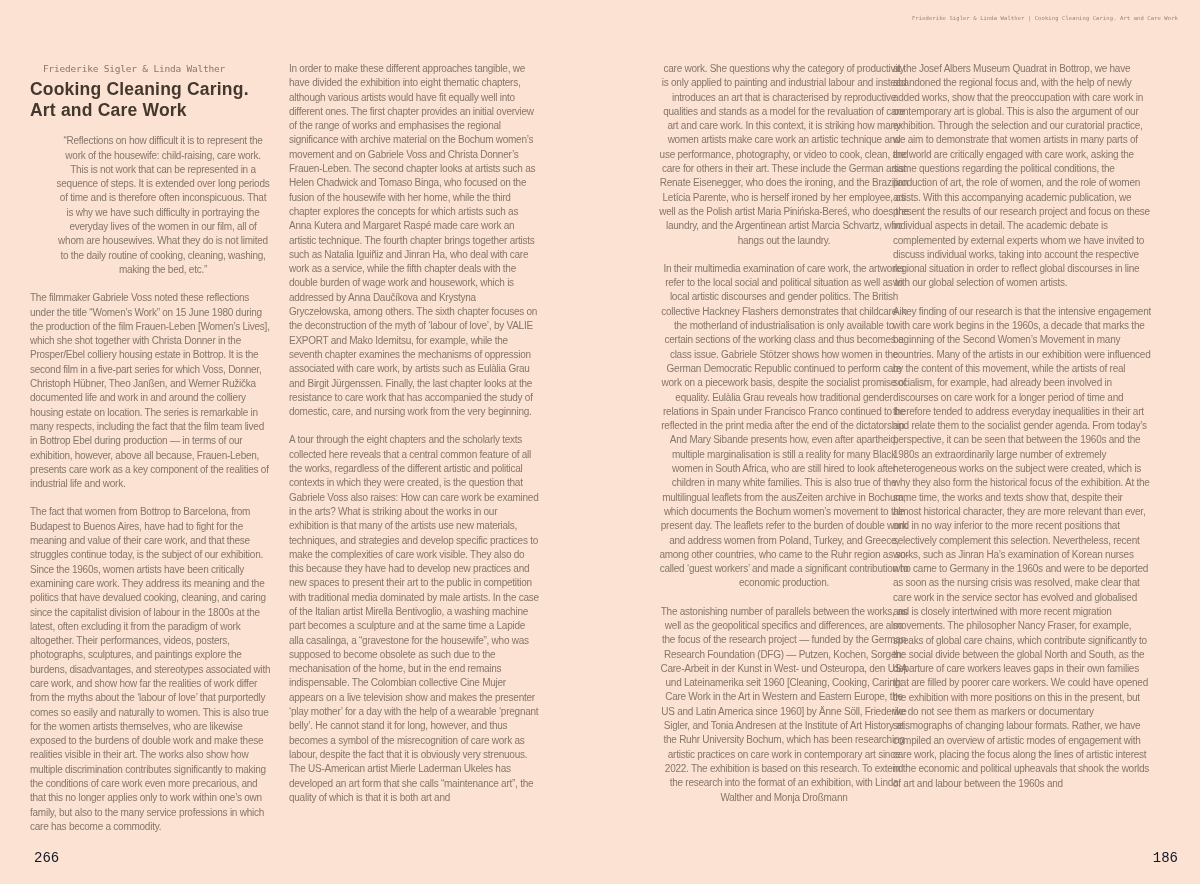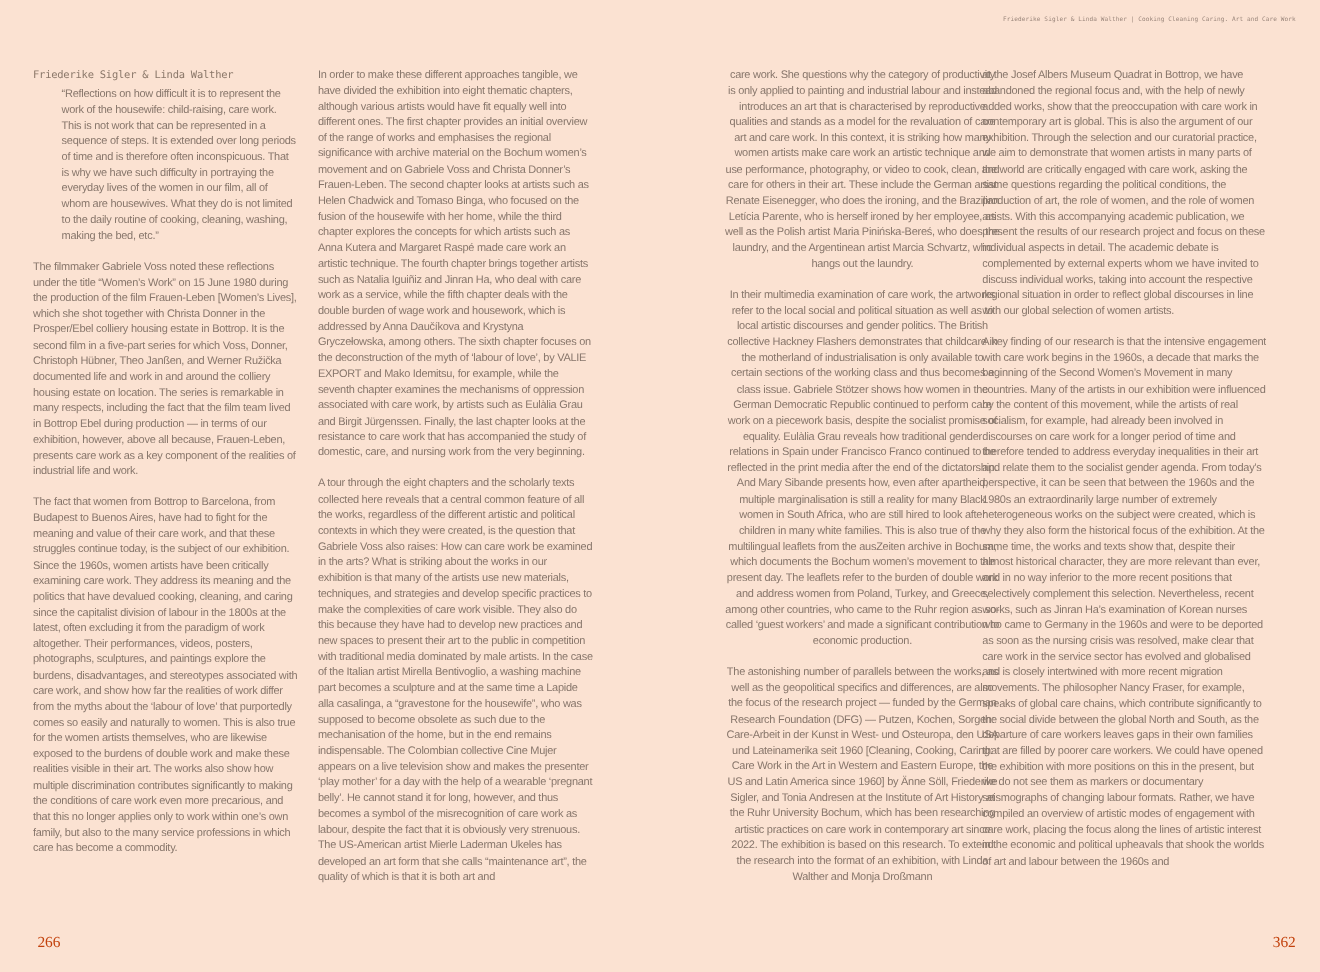--- a/index.html
+++ b/index.html
@@ -35,54 +35,56 @@
   .col p { margin: 0 0 14px 0; }
   .col-1 { left: 30px;  width: 243px; }
   .col-2 { left: 289px; width: 250px; }
   .col-3 { left: 659px; width: 250px; text-align: center; }
   .col-4 { left: 893px; width: 258px; }
   .authors {
     font-family: "DejaVu Sans Mono", monospace;
     font-size: 9.5px;
     letter-spacing: -0.2px;
     color: #8a7769;
-    margin: 0 0 3px 0;
+    margin: 0 0 3px 13px;
   }
   .title {
     font-size: 17.5px;
     line-height: 21px;
     font-weight: 700;
     letter-spacing: 0.2px;
     color: #44382e;
     margin: 0 0 13px 0;
   }
   blockquote.epigraph {
     margin: 0 0 14px 26px;
     padding: 0;
     width: 214px;
+    text-align: center;
   }
   .pageno {
     position: absolute;
     bottom: 18px;
-    font-family: Liberation Serif, serif;
+    font-family: Liberation Mono, monospace;
     font-size: 14px;
-    color: #c2410c;
+    color: #0f172a;
   }
   .pageno-left  { left: 34px; }
   .pageno-right { right: 22px; }
 </style>
 </head>
 <body>
 
 <div class="spread">
 
   <div class="running-header">Friederike Sigler &amp; Linda Walther | Cooking Cleaning Caring. Art and Care Work</div>
 
   <div class="col col-1">
     <div class="authors">Friederike Sigler &amp; Linda Walther</div>
+    <h1 class="title"><span>Cooking Cleaning Caring.</span><br><span>Art and Care Work</span></h1>
     <blockquote class="epigraph">“Reflections on how difficult it is to represent the work of the housewife: child-raising, care work. This is not work that can be represented in a sequence of steps. It is extended over long periods of time and is therefore often inconspicuous. That is why we have such difficulty in portraying the everyday lives of the women in our film, all of whom are housewives. What they do is not limited to the daily routine of cooking, cleaning, washing, making the bed, etc.”</blockquote>
     <p>The filmmaker Gabriele Voss noted these reflections under the title “Women’s Work” on 15 June 1980 during the production of the film Frauen-Leben [Women’s Lives], which she shot together with Christa Donner in the Prosper/Ebel colliery housing estate in Bottrop. It is the second film in a five-part series for which Voss, Donner, Christoph Hübner, Theo Janßen, and Werner Ružička documented life and work in and around the colliery housing estate on location. The series is remarkable in many respects, including the fact that the film team lived in Bottrop Ebel during production — in terms of our exhibition, however, above all because, Frauen-Leben, presents care work as a key component of the realities of industrial life and work.</p>
     <p>The fact that women from Bottrop to Barcelona, from Budapest to Buenos Aires, have had to fight for the meaning and value of their care work, and that these struggles continue today, is the subject of our exhibition. Since the 1960s, women artists have been critically examining care work. They address its meaning and the politics that have devalued cooking, cleaning, and caring since the capitalist division of labour in the 1800s at the latest, often excluding it from the paradigm of work altogether. Their performances, videos, posters, photographs, sculptures, and paintings explore the burdens, disadvantages, and stereotypes associated with care work, and show how far the realities of work differ from the myths about the ‘labour of love’ that purportedly comes so easily and naturally to women. This is also true for the women artists themselves, who are likewise exposed to the burdens of double work and make these realities visible in their art. The works also show how multiple discrimination contributes significantly to making the conditions of care work even more precarious, and that this no longer applies only to work within one’s own family, but also to the many service professions in which care has become a commodity.</p>
   </div>
 
   <div class="col col-2">
     <p>In order to make these different approaches tangible, we have divided the exhibition into eight thematic chapters, although various artists would have fit equally well into different ones. The first chapter provides an initial overview of the range of works and emphasises the regional significance with archive material on the Bochum women’s movement and on Gabriele Voss and Christa Donner’s Frauen-Leben. The second chapter looks at artists such as Helen Chadwick and Tomaso Binga, who focused on the fusion of the housewife with her home, while the third chapter explores the concepts for which artists such as Anna Kutera and Margaret Raspé made care work an artistic technique. The fourth chapter brings together artists such as Natalia Iguiñiz and Jinran Ha, who deal with care work as a service, while the fifth chapter deals with the double burden of wage work and housework, which is addressed by Anna Daučíkova and Krystyna Gryczełowska, among others. The sixth chapter focuses on the deconstruction of the myth of ‘labour of love’, by VALIE EXPORT and Mako Idemitsu, for example, while the seventh chapter examines the mechanisms of oppression associated with care work, by artists such as Eulàlia Grau and Birgit Jürgenssen. Finally, the last chapter looks at the resistance to care work that has accompanied the study of domestic, care, and nursing work from the very beginning.</p>
     <p>A tour through the eight chapters and the scholarly texts collected here reveals that a central common feature of all the works, regardless of the different artistic and political contexts in which they were created, is the question that Gabriele Voss also raises: How can care work be examined in the arts? What is striking about the works in our exhibition is that many of the artists use new materials, techniques, and strategies and develop specific practices to make the complexities of care work visible. They also do this because they have had to develop new practices and new spaces to present their art to the public in competition with traditional media dominated by male artists. In the case of the Italian artist Mirella Bentivoglio, a washing machine part becomes a sculpture and at the same time a Lapide alla casalinga, a “gravestone for the housewife”, who was supposed to become obsolete as such due to the mechanisation of the home, but in the end remains indispensable. The Colombian collective Cine Mujer appears on a live television show and makes the presenter ‘play mother’ for a day with the help of a wearable ‘pregnant belly’. He cannot stand it for long, however, and thus becomes a symbol of the misrecognition of care work as labour, despite the fact that it is obviously very strenuous. The US-American artist Mierle Laderman Ukeles has developed an art form that she calls “maintenance art”, the quality of which is that it is both art and</p>
   </div>
 
@@ -91,15 +93,15 @@
     <p>In their multimedia examination of care work, the artworks refer to the local social and political situation as well as to local artistic discourses and gender politics. The British collective Hackney Flashers demonstrates that childcare in the motherland of industrialisation is only available to certain sections of the working class and thus becomes a class issue. Gabriele Stötzer shows how women in the German Democratic Republic continued to perform care work on a piecework basis, despite the socialist promise of equality. Eulàlia Grau reveals how traditional gender relations in Spain under Francisco Franco continued to be reflected in the print media after the end of the dictatorship. And Mary Sibande presents how, even after apartheid, multiple marginalisation is still a reality for many Black women in South Africa, who are still hired to look after children in many white families. This is also true of the multilingual leaflets from the ausZeiten archive in Bochum, which documents the Bochum women’s movement to the present day. The leaflets refer to the burden of double work and address women from Poland, Turkey, and Greece, among other countries, who came to the Ruhr region as so-called ‘guest workers’ and made a significant contribution to economic production.</p>
     <p>The astonishing number of parallels between the works, as well as the geopolitical specifics and differences, are also the focus of the research project — funded by the German Research Foundation (DFG) — Putzen, Kochen, Sorgen: Care-Arbeit in der Kunst in West- und Osteuropa, den USA und Lateinamerika seit 1960 [Cleaning, Cooking, Caring: Care Work in the Art in Western and Eastern Europe, the US and Latin America since 1960] by Änne Söll, Friederike Sigler, and Tonia Andresen at the Institute of Art History at the Ruhr University Bochum, which has been researching artistic practices on care work in contemporary art since 2022. The exhibition is based on this research. To extend the research into the format of an exhibition, with Linda Walther and Monja Droßmann</p>
   </div>
 
   <div class="col col-4">
     <p>at the Josef Albers Museum Quadrat in Bottrop, we have abandoned the regional focus and, with the help of newly added works, show that the preoccupation with care work in contemporary art is global. This is also the argument of our exhibition. Through the selection and our curatorial practice, we aim to demonstrate that women artists in many parts of the world are critically engaged with care work, asking the same questions regarding the political conditions, the production of art, the role of women, and the role of women artists. With this accompanying academic publication, we present the results of our research project and focus on these individual aspects in detail. The academic debate is complemented by external experts whom we have invited to discuss individual works, taking into account the respective regional situation in order to reflect global discourses in line with our global selection of women artists.</p>
     <p>A key finding of our research is that the intensive engagement with care work begins in the 1960s, a decade that marks the beginning of the Second Women’s Movement in many countries. Many of the artists in our exhibition were influenced by the content of this movement, while the artists of real socialism, for example, had already been involved in discourses on care work for a longer period of time and therefore tended to address everyday inequalities in their art and relate them to the socialist gender agenda. From today’s perspective, it can be seen that between the 1960s and the 1980s an extraordinarily large number of extremely heterogeneous works on the subject were created, which is why they also form the historical focus of the exhibition. At the same time, the works and texts show that, despite their almost historical character, they are more relevant than ever, and in no way inferior to the more recent positions that selectively complement this selection. Nevertheless, recent works, such as Jinran Ha’s examination of Korean nurses who came to Germany in the 1960s and were to be deported as soon as the nursing crisis was resolved, make clear that care work in the service sector has evolved and globalised and is closely intertwined with more recent migration movements. The philosopher Nancy Fraser, for example, speaks of global care chains, which contribute significantly to the social divide between the global North and South, as the departure of care workers leaves gaps in their own families that are filled by poorer care workers. We could have opened the exhibition with more positions on this in the present, but we do not see them as markers or documentary seismographs of changing labour formats. Rather, we have compiled an overview of artistic modes of engagement with care work, placing the focus along the lines of artistic interest in the economic and political upheavals that shook the worlds of art and labour between the 1960s and</p>
   </div>
 
   <div class="pageno pageno-left">266</div>
-  <div class="pageno pageno-right">362</div>
+  <div class="pageno pageno-right">186</div>
 
 </div>
 
 </body></html>

